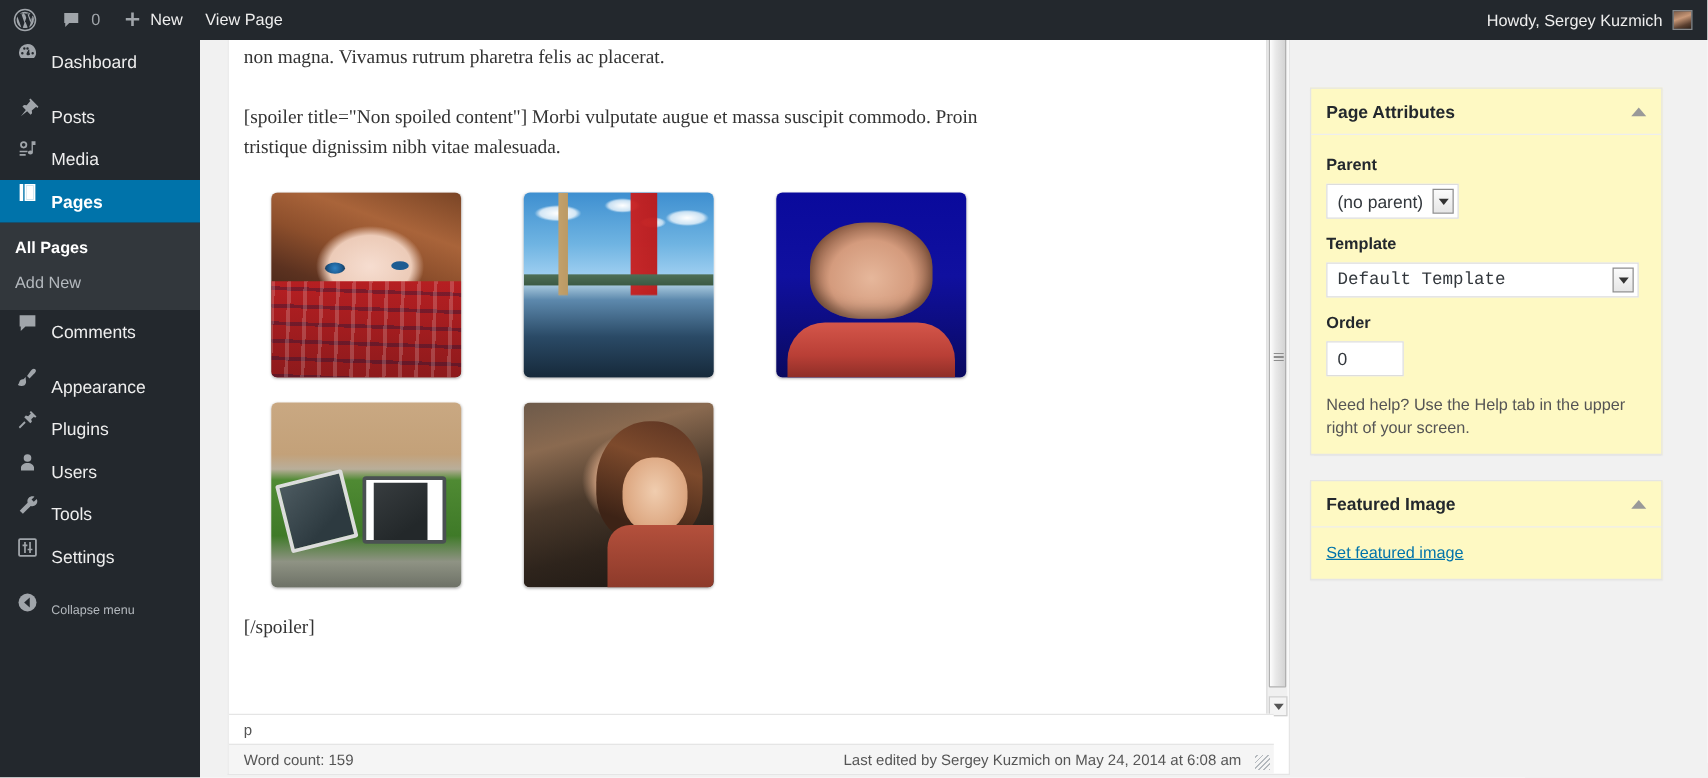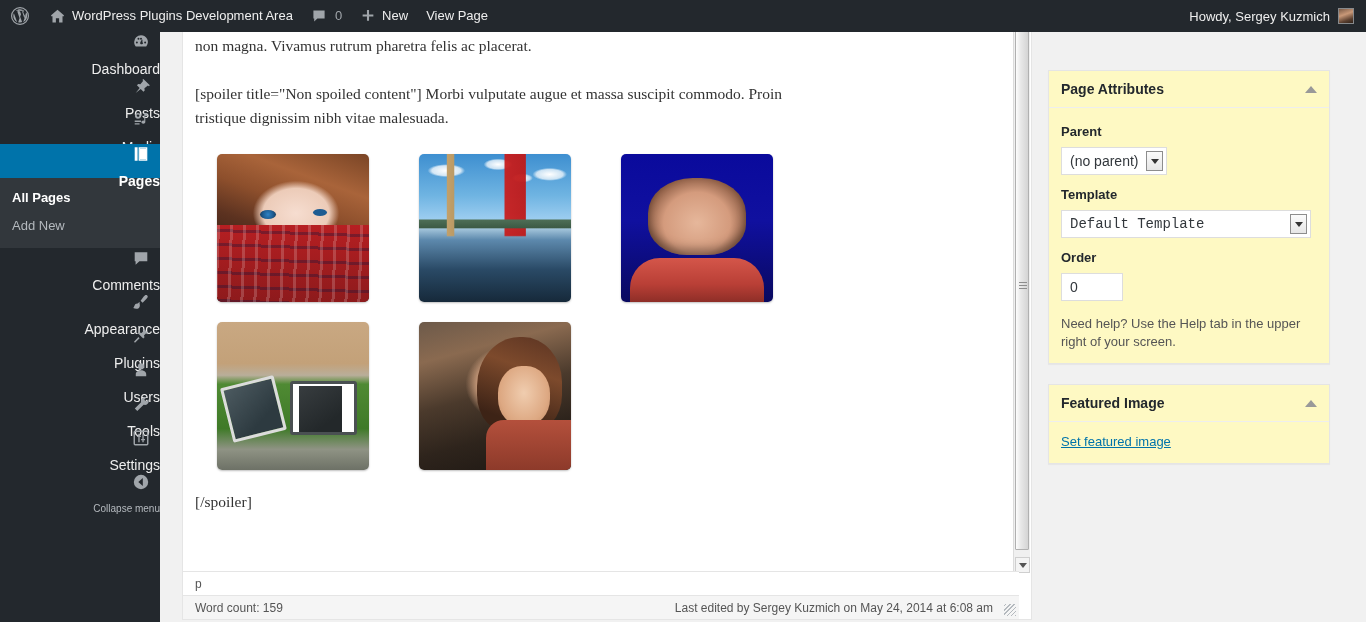--- a/index.html
+++ b/index.html
@@ -44,27 +44,26 @@
 
   
   .sidebar {
     position: absolute; top: 32px; left: 0;
     width: 160px; height: 590px;
     background: #23282d;
     z-index: 40;
   }
   .menu-item {
     position: relative;
-    display: flex; align-items: flex-end;
+    display: flex; align-items: flex-start;
     height: 34px;
     padding-left: 12px;
     color: #eee;
     font-size: 14px;
     line-height: 34px;
-    flex-direction: column;
   }
   .menu-item .mi-icon {
     width: 20px; height: 20px;
     margin-right: 9px;
     display: flex; align-items: center; justify-content: center;
     color: #a0a5aa;
     flex: 0 0 20px;
   }
   .menu-item.spaced { margin-top: 10px; }
   .menu-item.current {
@@ -363,28 +362,20 @@
 
   <div class="adminbar">
     <div class="ab-item ab-wp-logo">
       <svg class="ic" width="20" height="20" viewBox="0 0 20 20" fill="#a0a5aa">
         <path d="M10 1a9 9 0 100 18 9 9 0 000-18zm0 1.2a7.8 7.8 0 017.8 7.8A7.8 7.8 0 0110 17.8 7.8 7.8 0 012.2 10 7.8 7.8 0 0110 2.2z"></path>
         <path d="M3.3 10c0 2.6 1.5 4.9 3.8 6L3.9 7.2c-.4.9-.6 1.8-.6 2.8zm11.2-.3c0-.8-.3-1.4-.5-1.8-.4-.6-.7-1-.7-1.6 0-.6.5-1.2 1.1-1.2h.1A7.7 7.7 0 0010 3.3c-1.6 0-3.1.6-4.2 1.6h.4c.7 0 1.8-.1 1.8-.1.3 0 .4.5.01.5 0 0-.4 0-.8.07l2.4 7 1.4-4.2-1-2.8c-.3 0-.7-.07-.7-.07-.4 0-.3-.5.01-.5 0 0 1.1.1 1.7.1.7 0 1.8-.1 1.8-.1.4 0 .4.5.01.5 0 0-.4 0-.8.07l2.3 6.9.7-2.2c.3-1 .5-1.7.5-2.3zm-4.4.9l-1.9 5.6c.6.2 1.2.3 1.8.3.8 0 1.5-.1 2.2-.4l-.05-.1-2.1-5.4zm5.7-3.8c.03.2.04.5.04.7 0 .7-.1 1.5-.5 2.5l-2.1 6.1a7.8 7.8 0 003.9-6.7c0-1-.2-2-.7-2.8z"></path>
       </svg>
     </div>
     <div class="ab-item">
       <span>
-        <svg class="ic" width="17" height="17" viewBox="0 0 20 20" fill="#a0a5aa">
-          <path d="M10 2L2.5 8.5V9.8h1.6V17h4V12h3.8v5h4V9.8h1.6V8.5z"></path>
-        </svg>
-      </span>
-      <span class="ab-label">WordPress Plugins Development Area</span>
-    </div>
-    <div class="ab-item">
-      <span>
         <svg class="ic" width="16" height="16" viewBox="0 0 20 20" fill="#a0a5aa">
           <path d="M3 3h14v10H8l-4 4v-4H3z"></path>
         </svg>
       </span>
       <span class="ab-count">0</span>
     </div>
     <div class="ab-item">
       <span>
         <svg class="ic" width="16" height="16" viewBox="0 0 20 20" fill="#a0a5aa">
           <path d="M8.7 2.6h2.6v5.4h5.4v2.6h-5.4v5.4H8.7v-5.4H3.3V8h5.4z"></path>

